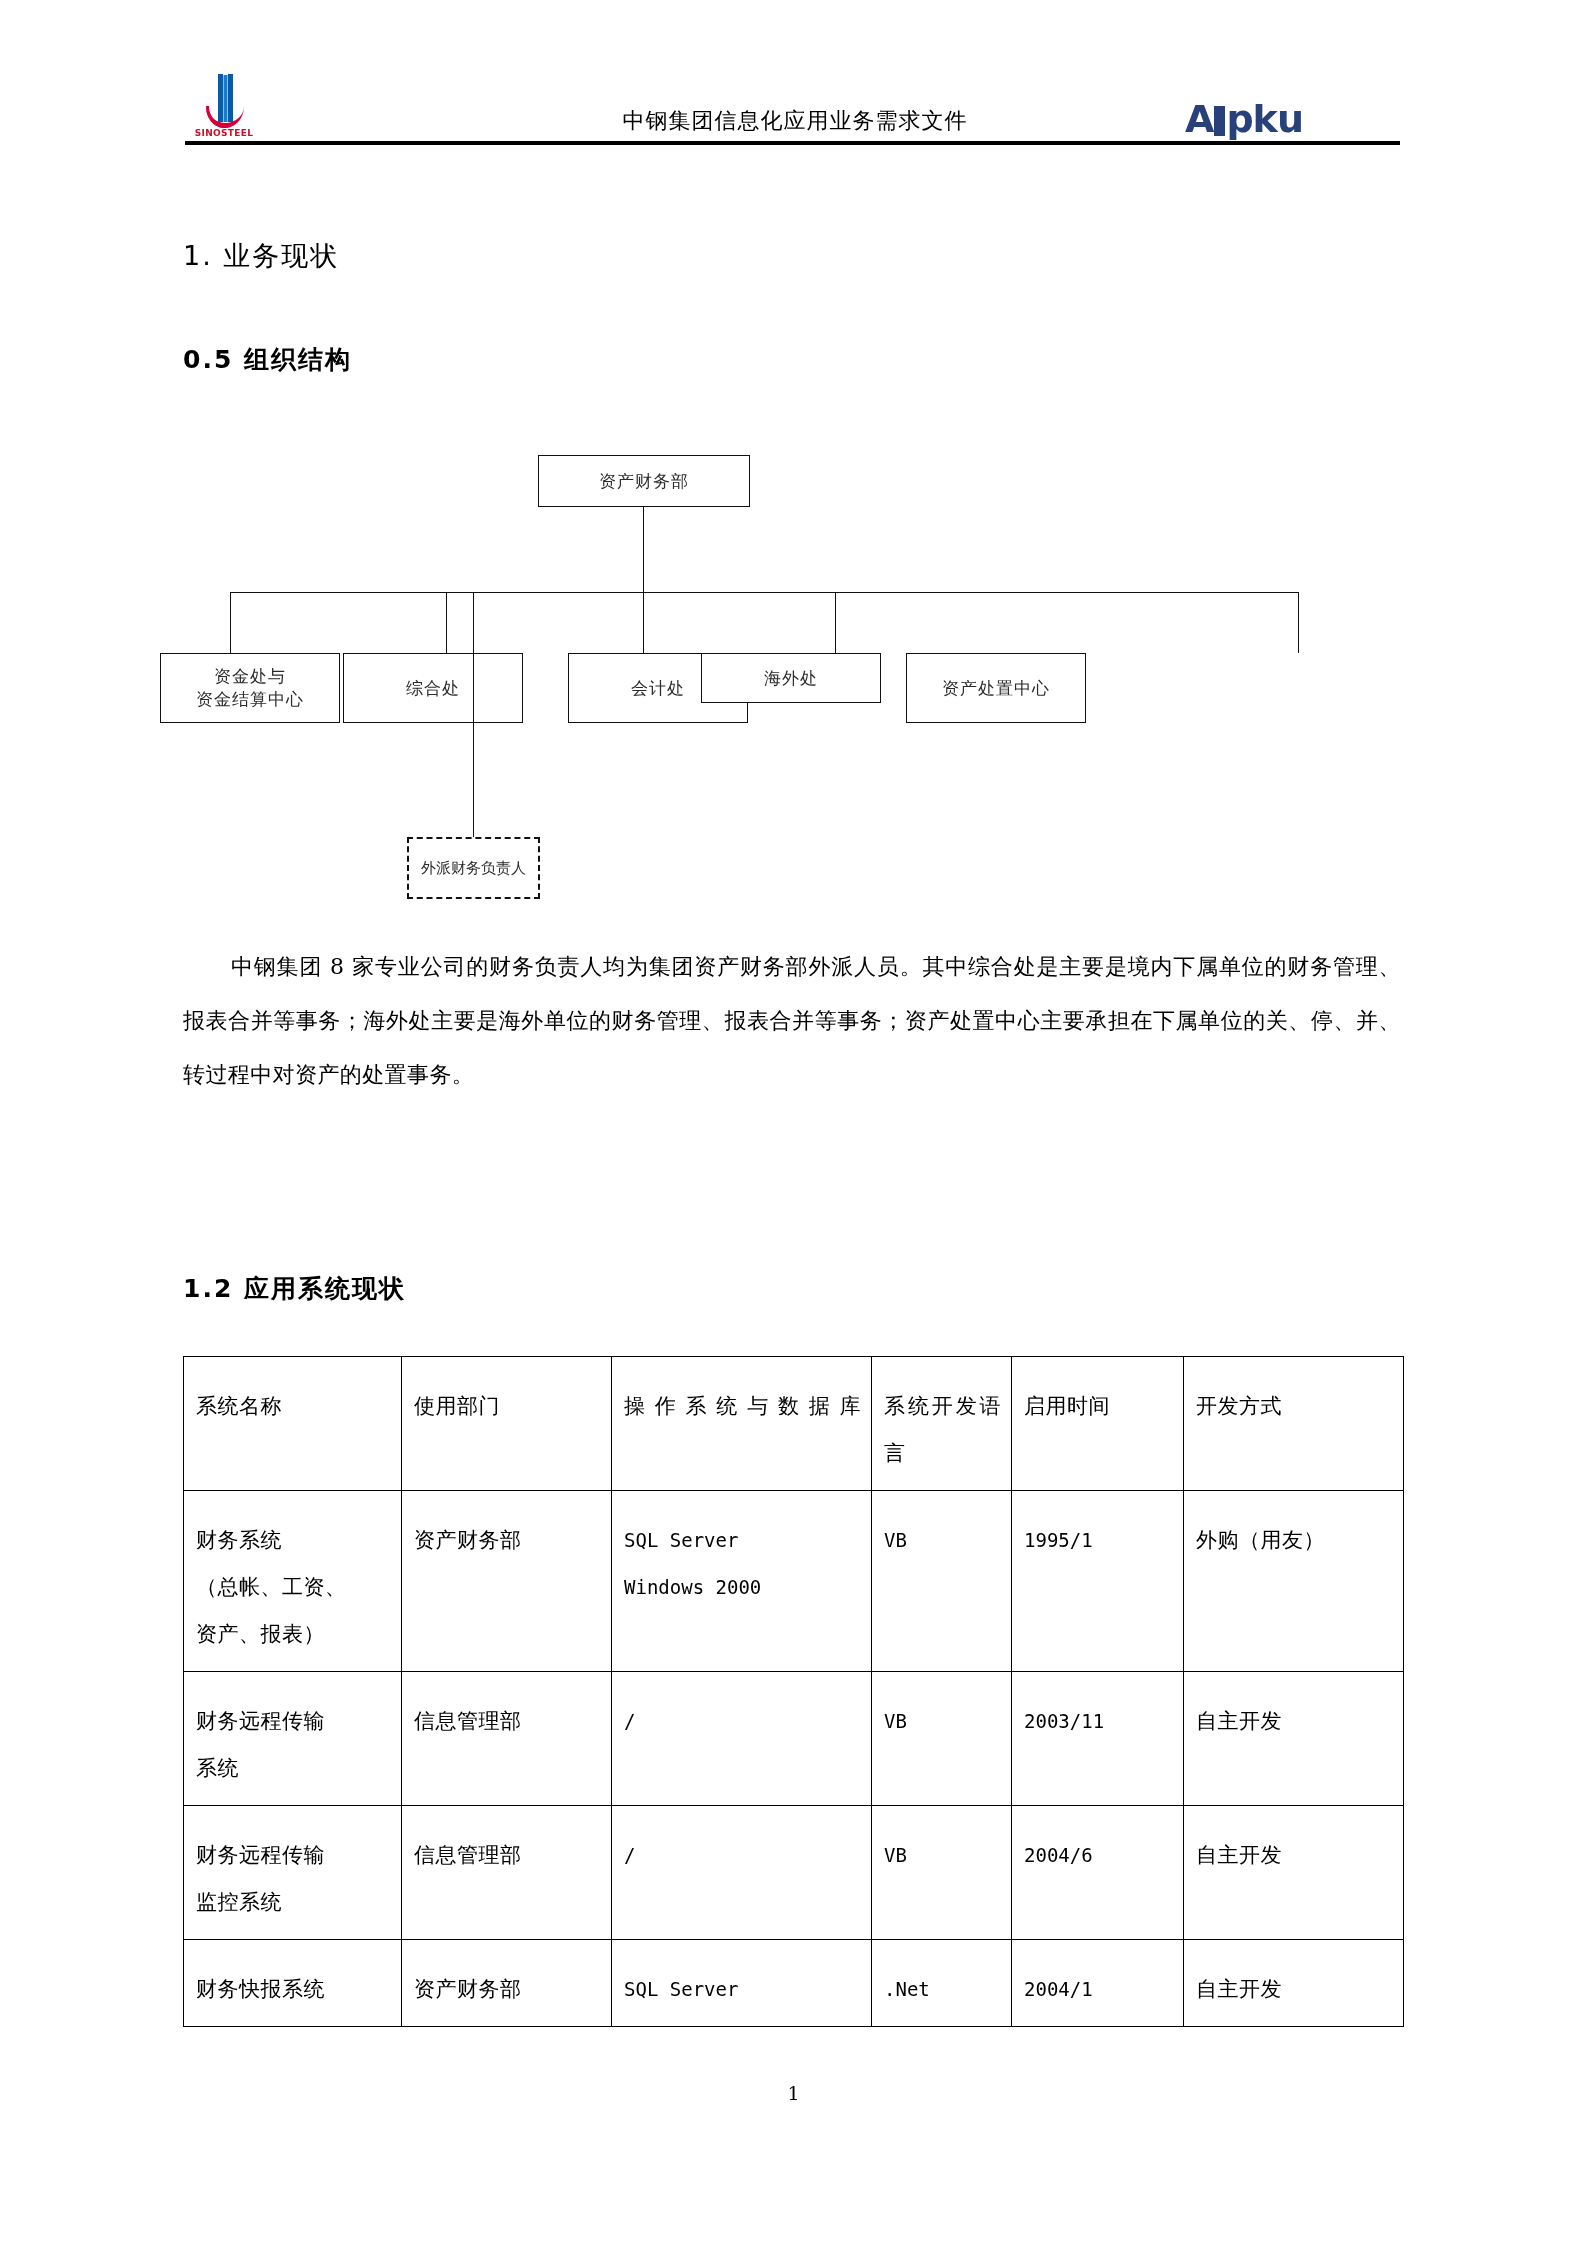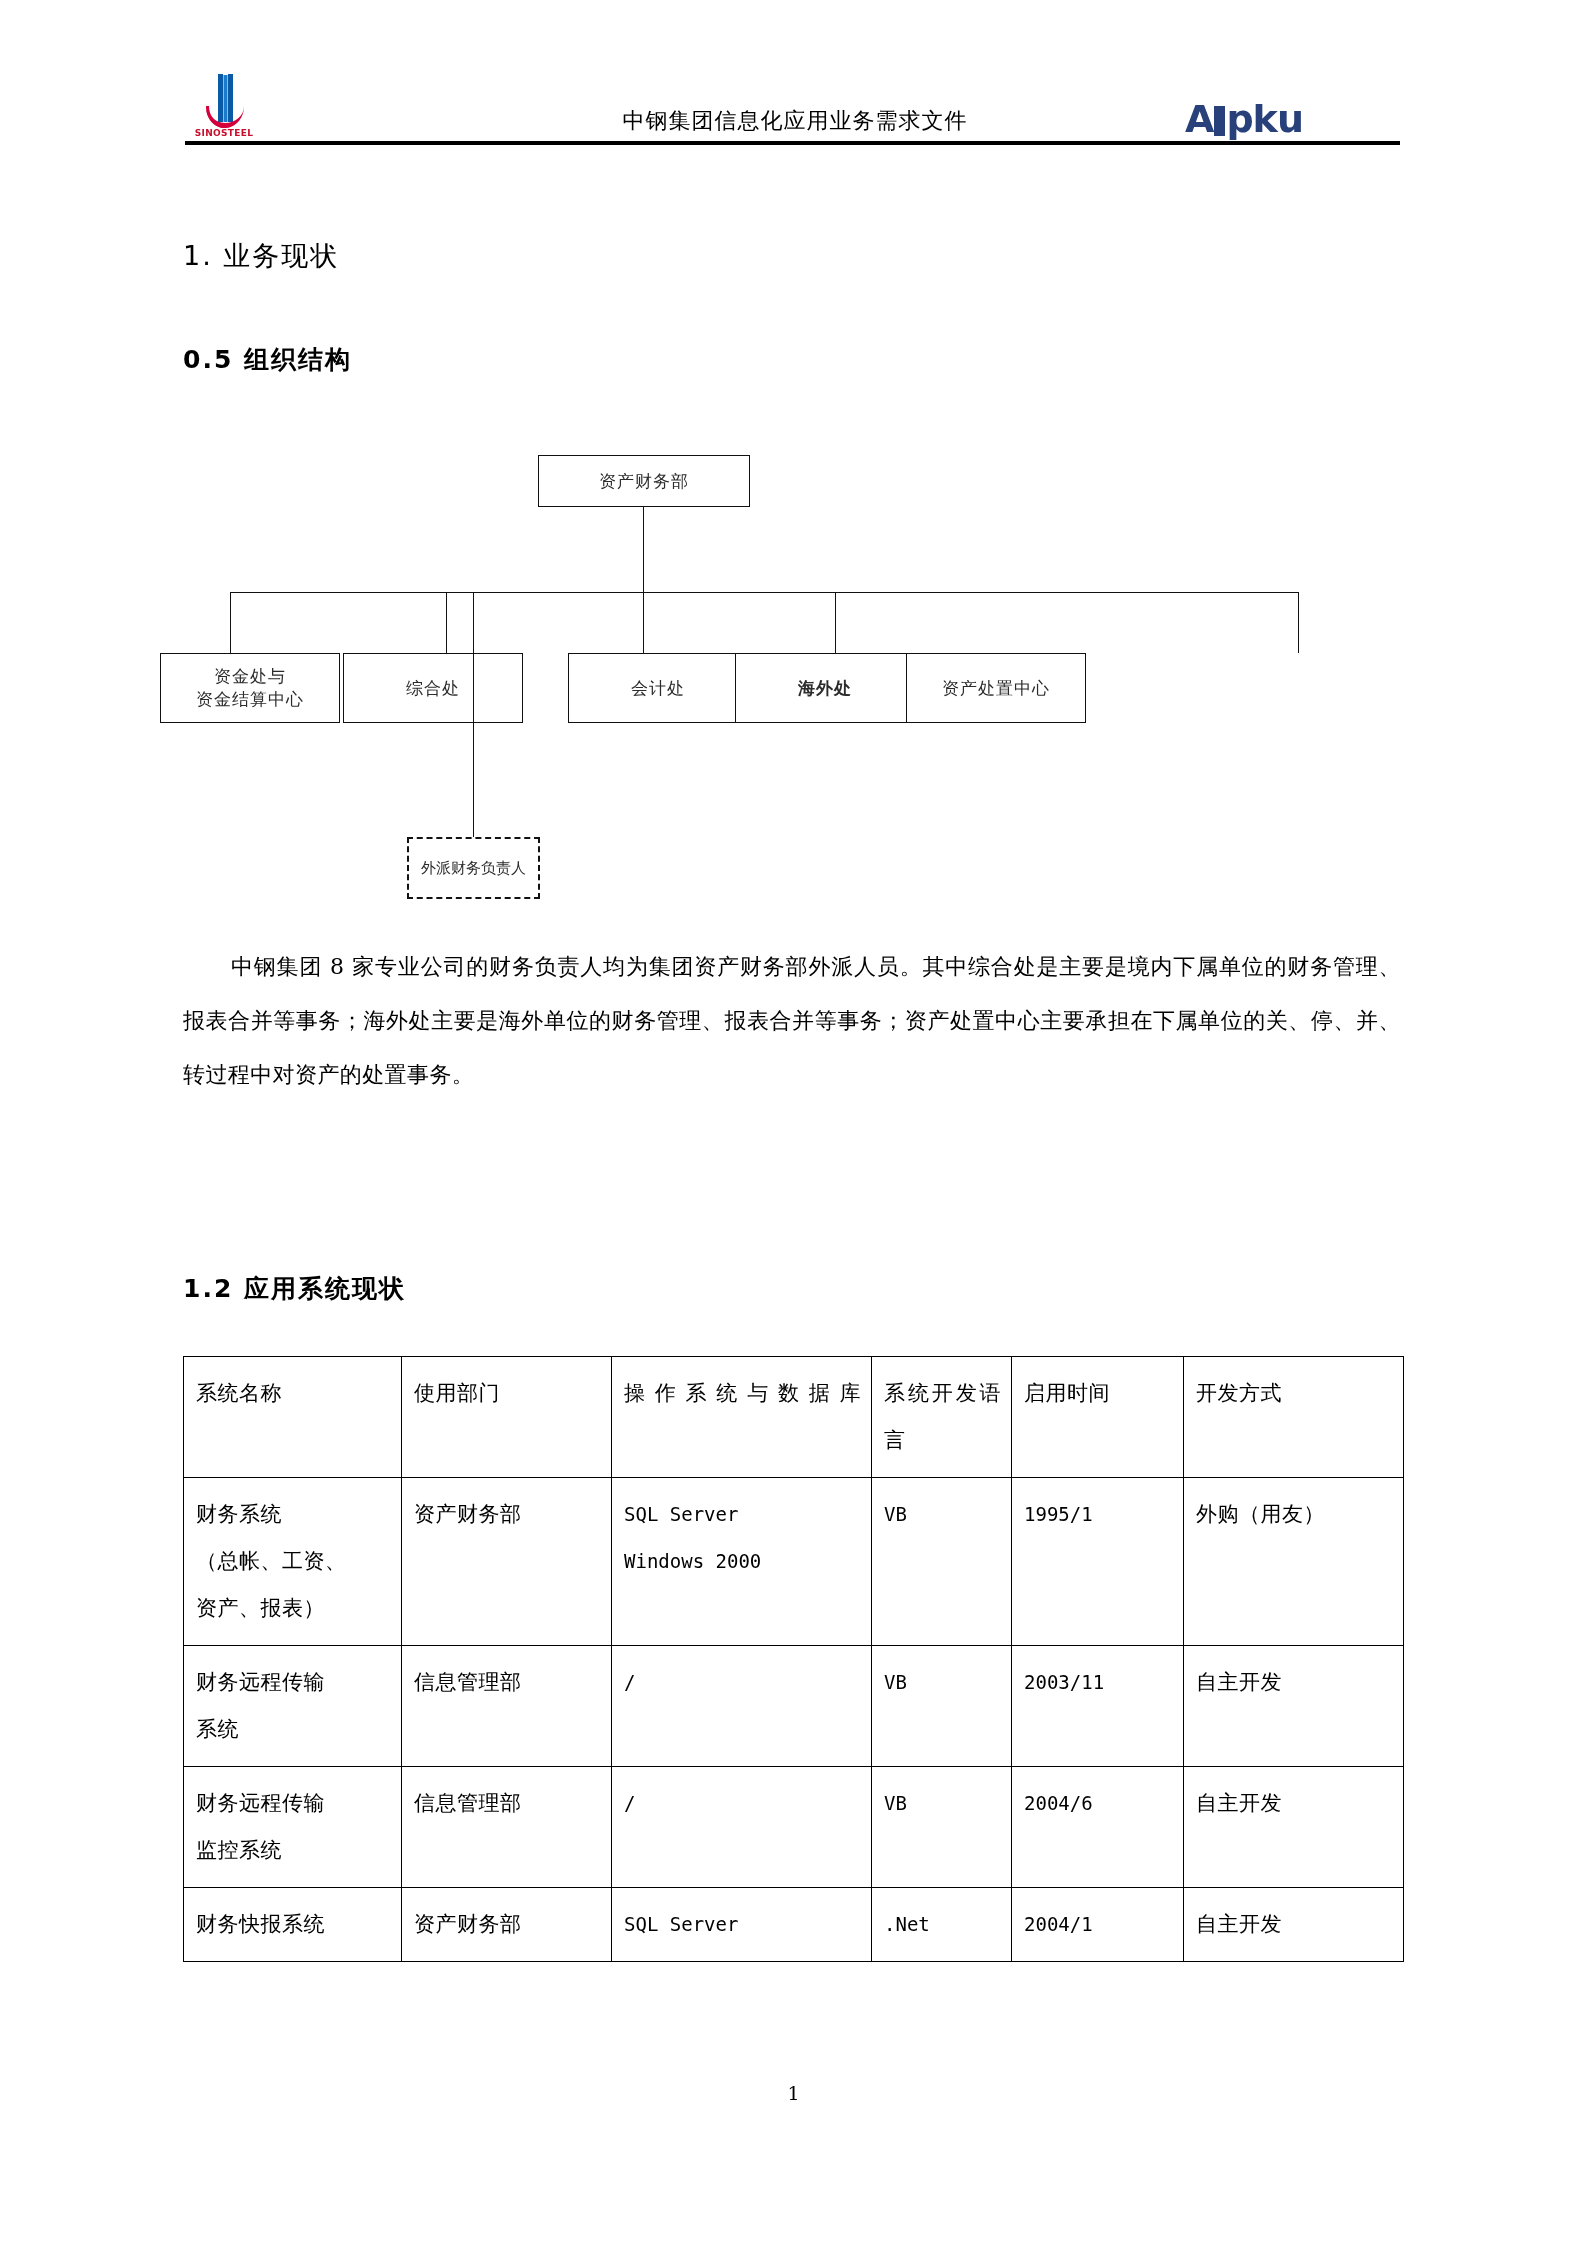--- a/index.html
+++ b/index.html
@@ -181,21 +181,21 @@
     position: absolute;
     left: 183px;
     top: 1356px;
     width: 1220px;
     border-collapse: collapse;
     table-layout: fixed;
   }
   .systable td {
     border: 1px solid #000000;
     vertical-align: top;
-    padding: 13px 10px 13px 12px;
+    padding: 26px 10px 13px 12px;
     font-size: 21px;
     line-height: 47px;
     letter-spacing: 0.5px;
   }
   .systable td.mono {
     font-family: "DejaVu Sans Mono", "Liberation Mono", monospace;
     font-size: 19px;
     letter-spacing: 0px;
   }
   .systable td .sub {
@@ -277,21 +277,21 @@
     </div>
 
     <div class="org-box" style="left:160px; top:198px; width:180px; height:70px;">
       <span>综合处</span>
     </div>
 
     <div class="org-box" style="left:345px; top:198px; width:180px; height:70px;margin-left:40px;">
       <span>会计处</span>
     </div>
 
-    <div class="org-box" style="left:552px; top:198px; width:180px; height:70px;font-weight:bold;">
+    <div class="org-box" style="left:518px; top:198px; width:180px; height:50px;">
       <span>海外处</span>
     </div>
 
     <div class="org-box" style="left:723px; top:198px; width:180px; height:70px;">
       <span>资产处置中心</span>
     </div>
 
     <div class="org-line vline" style="left:290px; top:137px; height:245px;"></div>
 
     <div class="org-box dashed" style="left:224px; top:382px; width:133px; height:62px;">

